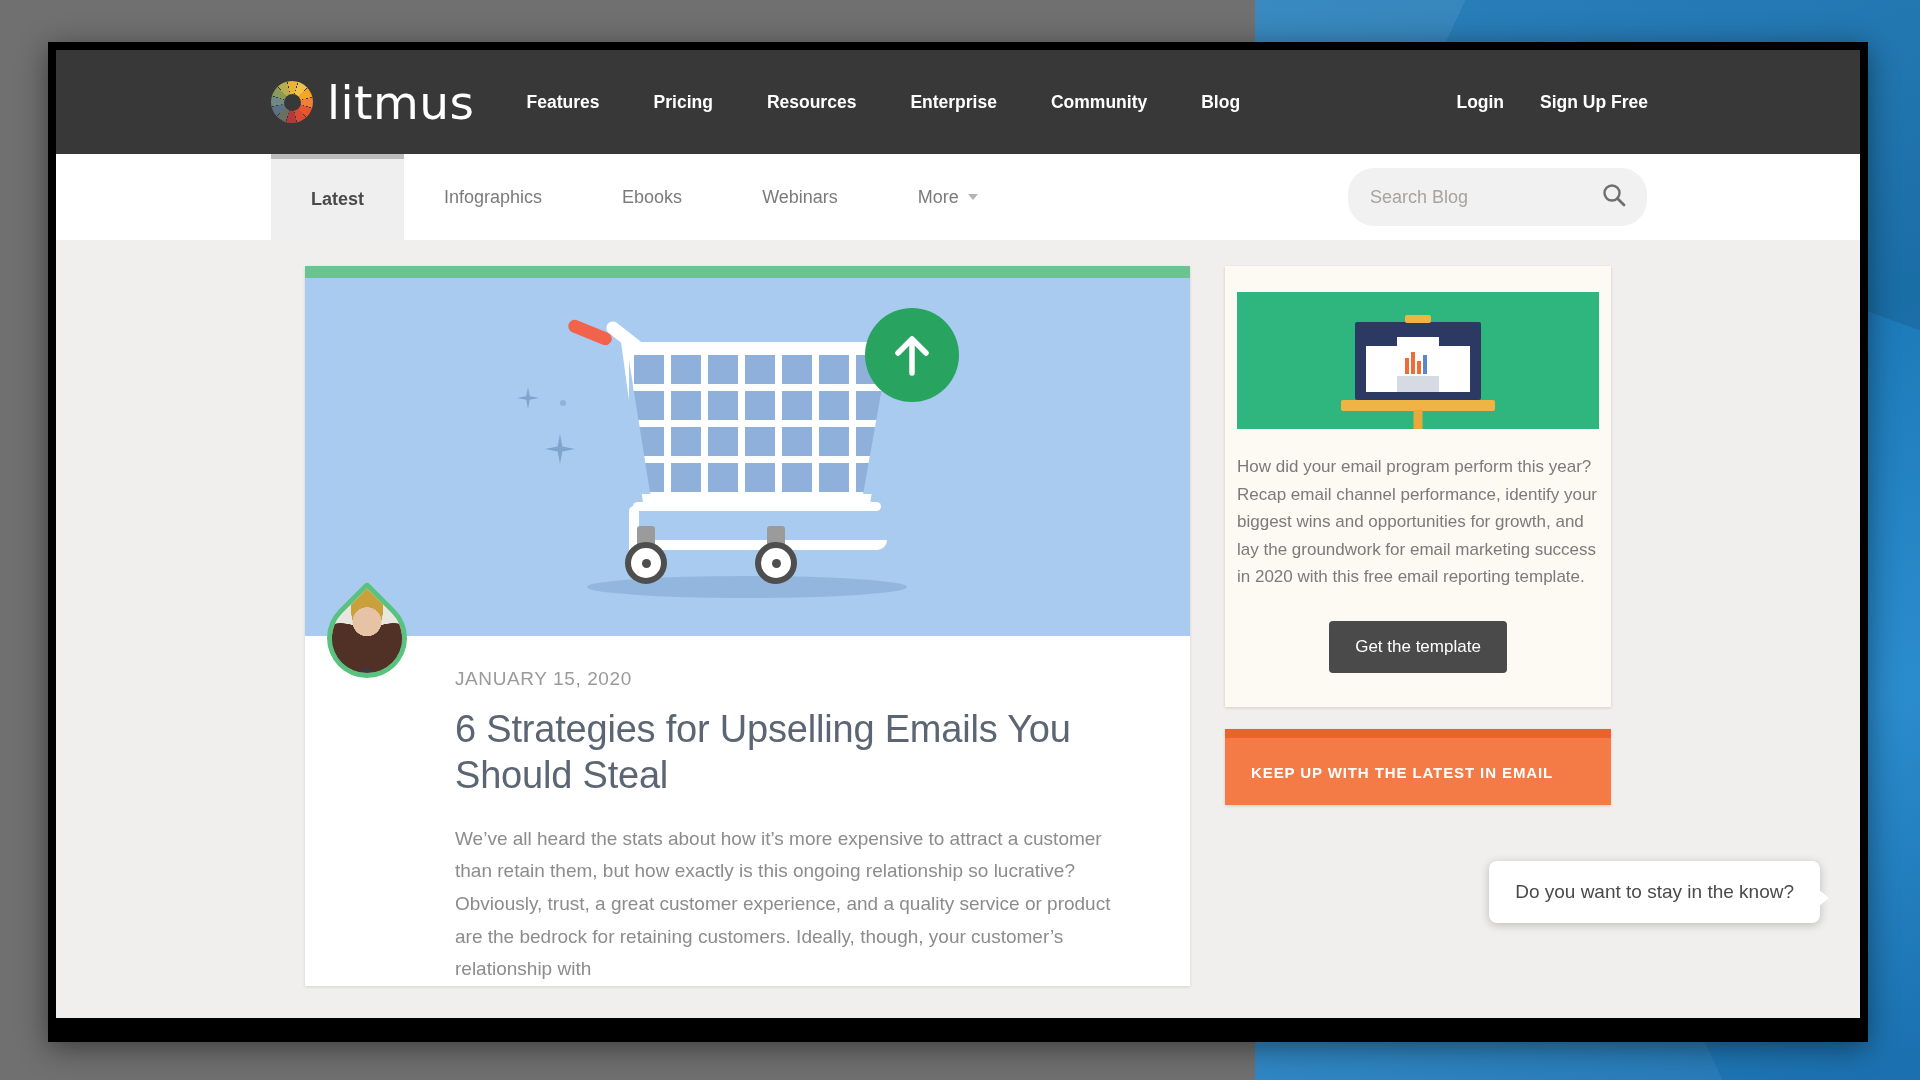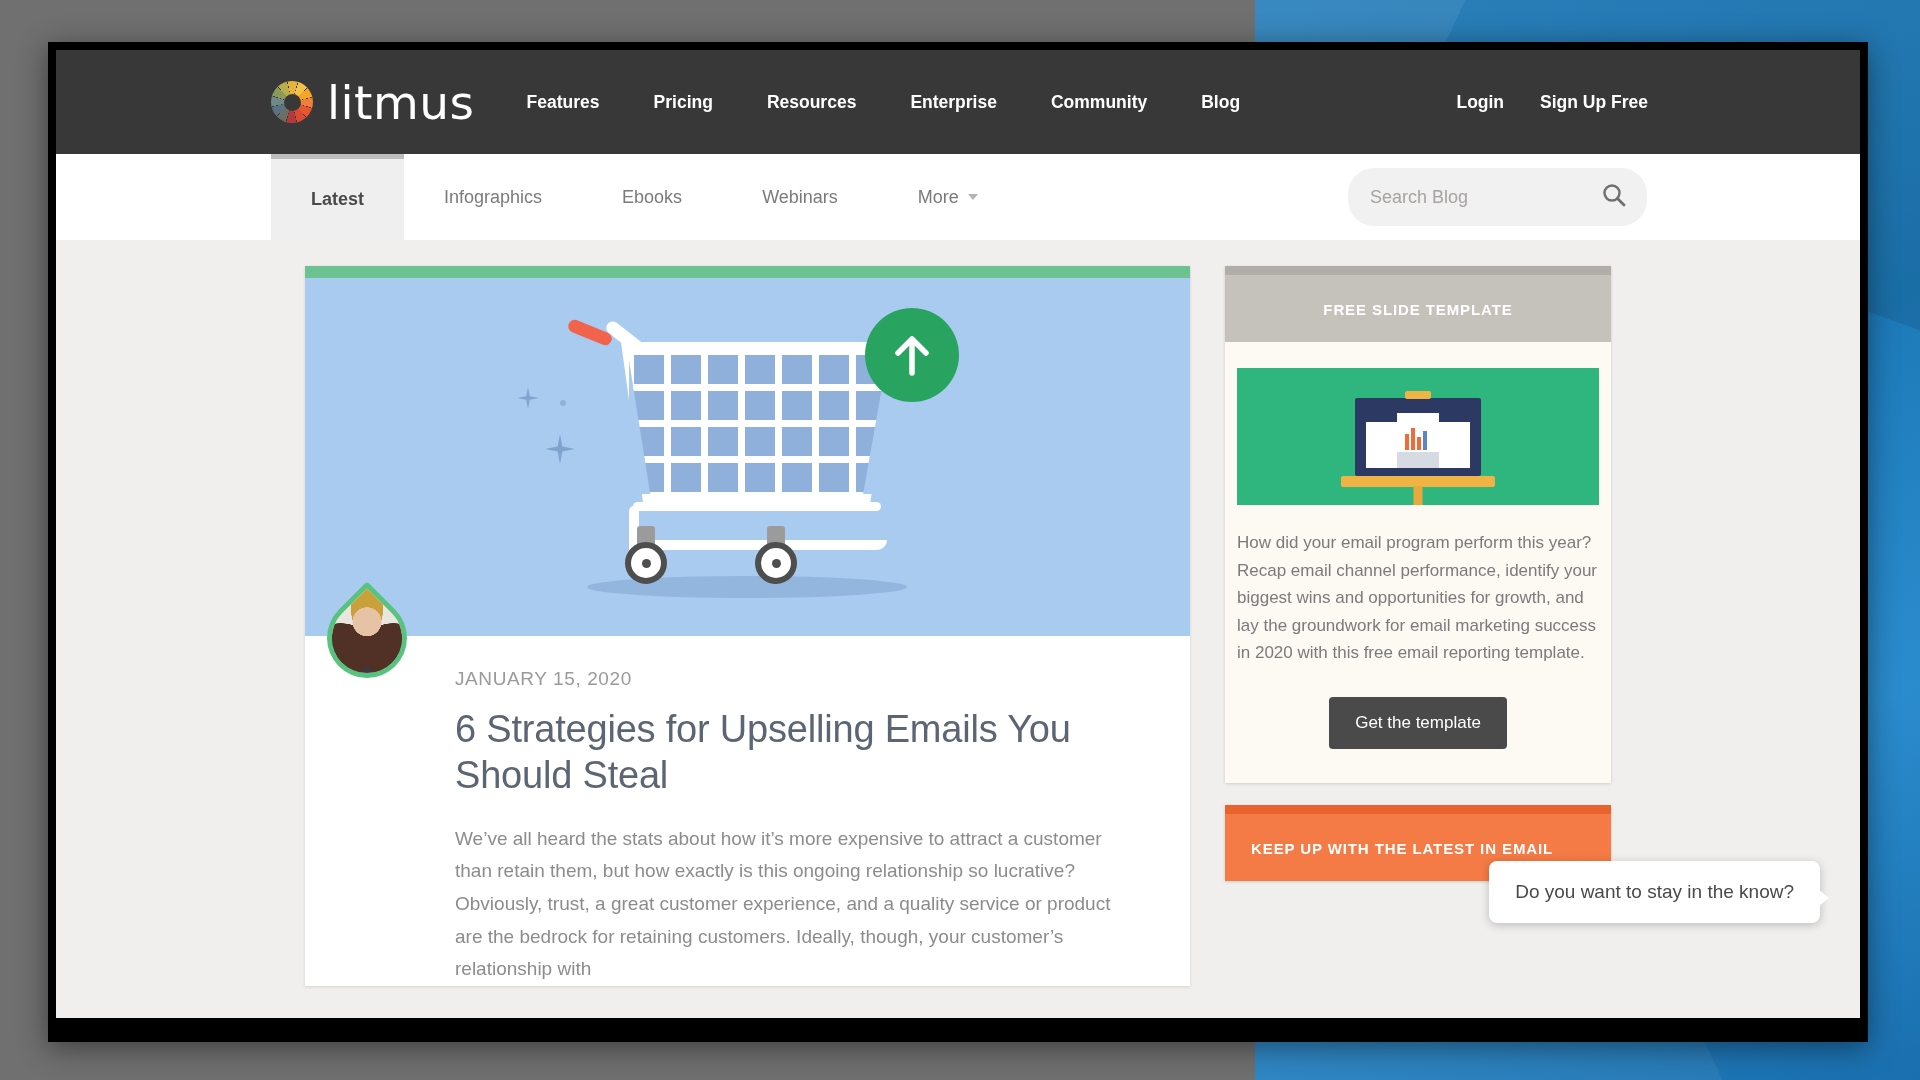--- a/index.html
+++ b/index.html
@@ -447,21 +447,20 @@
                 <h1 id="article-title">6 Strategies for Upselling Emails You Should Steal</h1>
                 <p id="article-excerpt">We’ve all heard the stats about how it’s more expensive to attract a customer than retain them, but how exactly is this ongoing relationship so lucrative? Obviously, trust, a great customer experience, and a quality service or product are the bedrock for retaining customers. Ideally, though, your customer’s relationship with</p>
               </div>
             </div>
           </article>
         </main>
 
         <aside id="sidebar-col">
 
           <section class="widget" id="slide-widget">
-            <div class="widget-head">FREE SLIDE TEMPLATE</div>
             <div class="widget-body">
               <div id="slide-thumb">
                 <div id="screen">
                   <span id="screen-clip"></span>
                   <span class="slide-page" id="sp-left"></span>
                   <span class="slide-page" id="sp-right"></span>
                   <span class="slide-page" id="sp-mid">
                     <i class="mini-bar" style="left:8px; height:16px;"></i>
                     <i class="mini-bar" style="left:14px; height:22px;"></i>
                     <i class="mini-bar" style="left:20px; height:13px;"></i>

